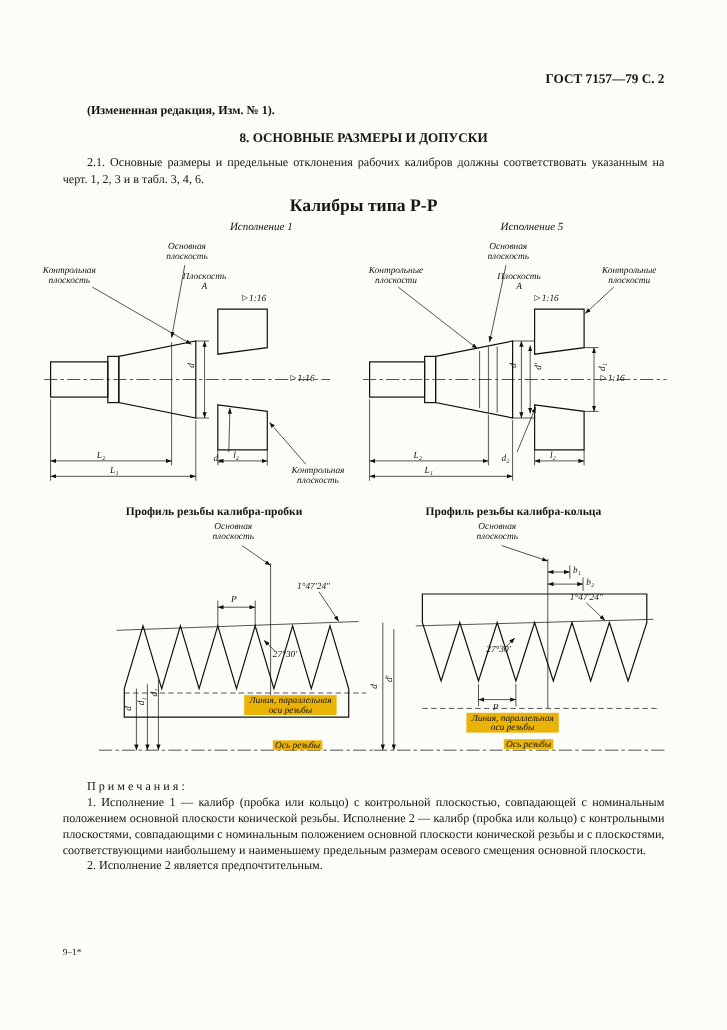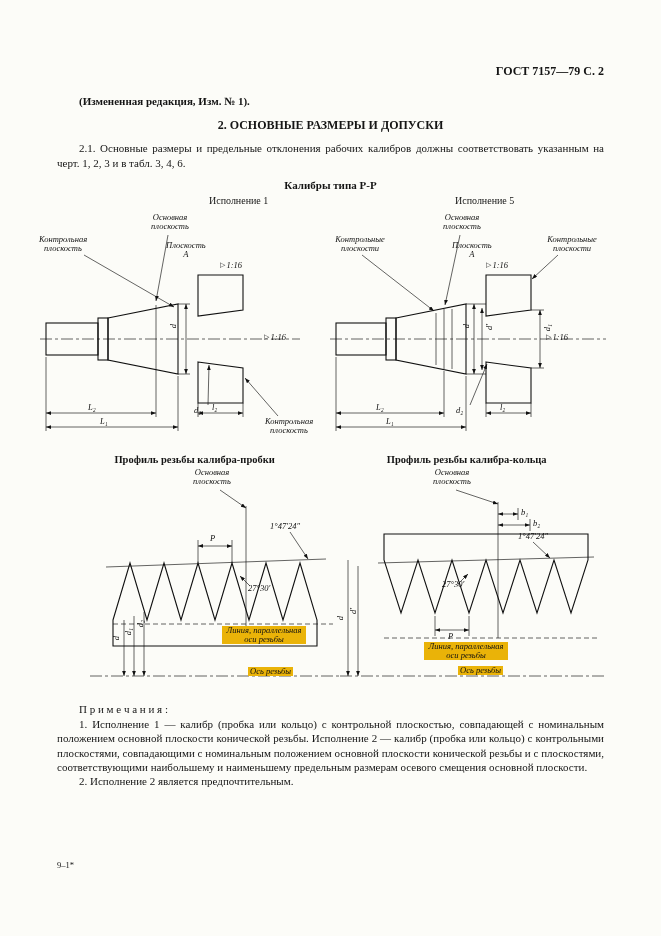--- a/index.html
+++ b/index.html
@@ -8,23 +8,23 @@
     position:relative;width:661px;height:936px;margin:0 auto;
     background:#fcfcf8;color:#151515;overflow:hidden;
     font-family:"Liberation Serif","DejaVu Serif",serif;
   }
   .doc-header{position:absolute;top:64px;right:57px;font-weight:bold;font-size:12px;}
   .content{position:absolute;left:57px;top:94px;width:547px;}
   .para{font-size:11px;line-height:1.3;text-align:justify;margin:0;}
   .indent{text-indent:22px;}
   .bold{font-weight:bold;}
   .section-title{text-align:center;font-size:12px;font-weight:bold;margin:10px 0 8px 0;}
-  .fig-caption{text-align:center;font-size:11px;font-weight:bold;margin:9px 0 4px 0;}
+  .fig-caption{text-align:center;font-size:16px;font-weight:bold;margin:9px 0 4px 0;}
   .variants{position:relative;height:14px;margin-bottom:2px;}
-  .variant{position:absolute;font-size:10px;}
+  .variant{position:absolute;font-style:italic;font-size:10px;}
   .drawing{position:relative;margin-left:-29px;width:600px;}
   #drawing1{height:238px;}
   #drawing2{height:226px;}
   .drawing svg{position:absolute;left:0;top:0;}
   .lbl{position:absolute;font-style:italic;font-size:8.5px;line-height:1.08;text-align:center;white-space:nowrap;color:#111;}
   .wrap{white-space:normal;}
   .bg{background:#eab308;padding:0 2px;}
   .rot{writing-mode:vertical-rl;transform:rotate(180deg);}
   .stack span{display:block;}
   .taper-flag{display:flex;align-items:center;gap:1px;}
@@ -46,21 +46,21 @@
 <body>
 
 <div class="page">
 
   <div class="doc-header">ГОСТ 7157—79 С. 2</div>
 
   <div class="content">
 
     <p class="para indent bold">(Измененная редакция, Изм. № 1).</p>
 
-    <h2 class="section-title">2. ОСНОВНЫЕ РАЗМЕРЫ И ДОПУСКИ</h2>
+    <h2 class="section-title">8. ОСНОВНЫЕ РАЗМЕРЫ И ДОПУСКИ</h2>
 
     <p class="para indent">2.1. Основные размеры и предельные отклонения рабочих калибров должны соответствовать указанным на черт. 1, 2, 3 и в табл. 3, 4, 6.</p>
 
     <div class="fig-caption">Калибры типа Р-Р</div>
 
     <div class="variants">
       <span class="variant" style="left:152px;">Исполнение 1</span>
       <span class="variant" style="left:398px;">Исполнение 5</span>
     </div>
 

